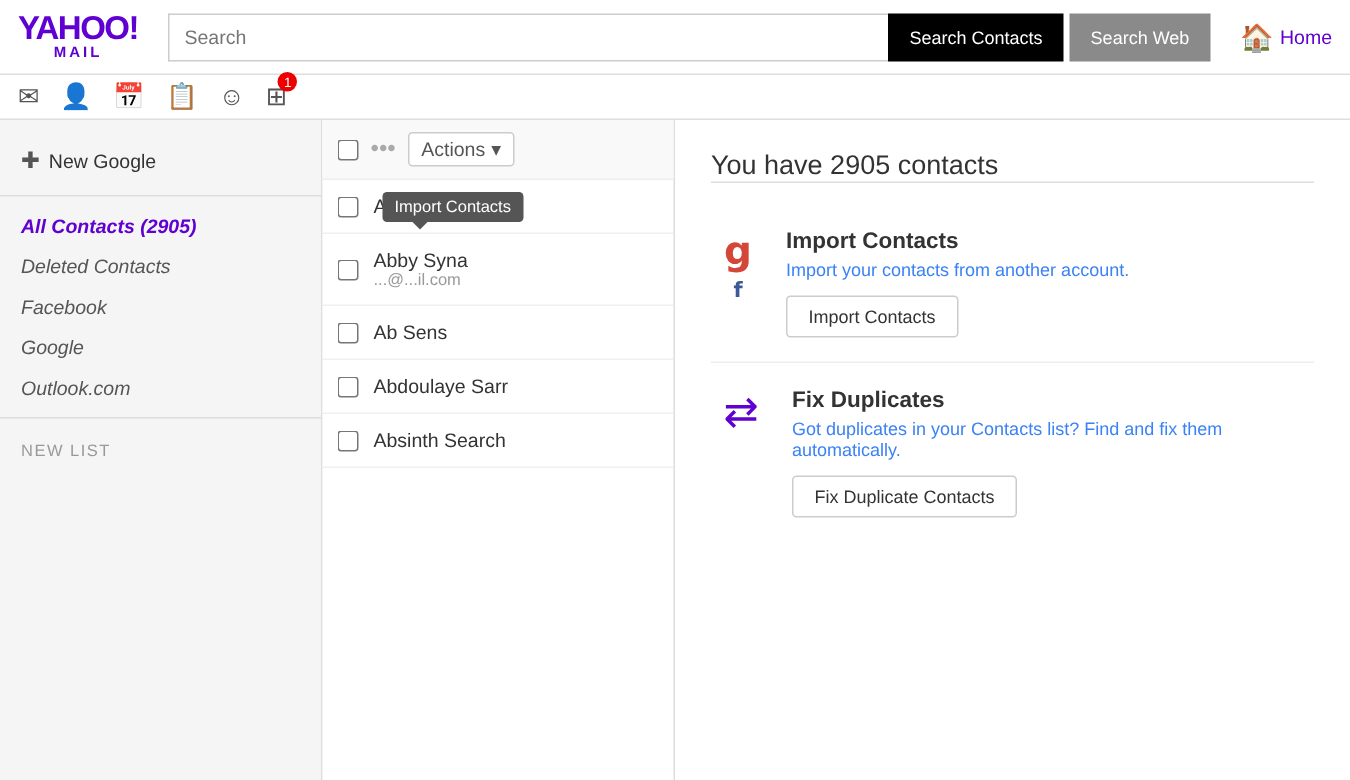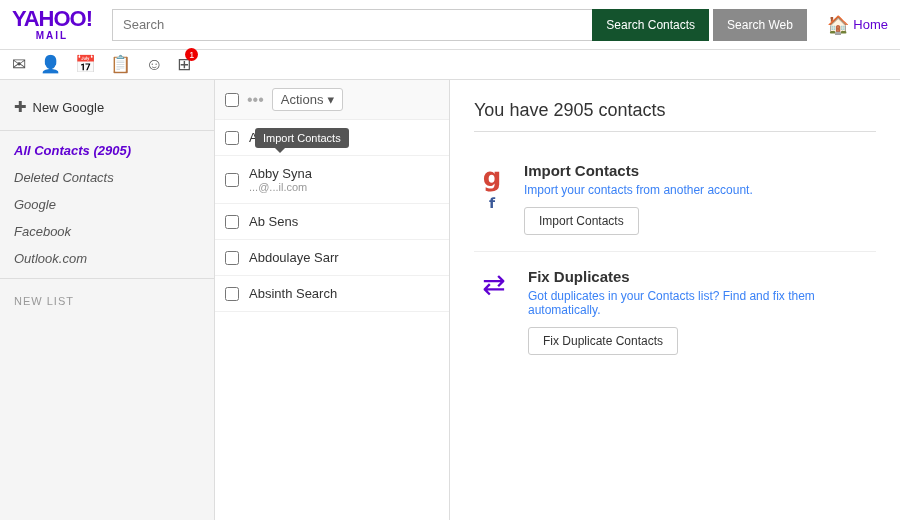--- a/index.html
+++ b/index.html
@@ -5,21 +5,21 @@
     * { box-sizing: border-box; margin: 0; padding: 0; }
     body { font-family: Arial, Helvetica, sans-serif; font-size: 13px; background: #f0f0f0; width: 900px; height: 520px; overflow: hidden; }
 
     
     #header { background: #fff; border-bottom: 1px solid #ddd; padding: 8px 12px; display: flex; align-items: center; gap: 10px; }
     #logo-area { display: flex; flex-direction: column; align-items: center; margin-right: 10px; justify-content: flex-end; }
     #yahoo-logo { font-size: 22px; font-weight: 900; color: #6001d2; letter-spacing: -1px; line-height: 1; }
     #mail-label { font-size: 10px; color: #6001d2; letter-spacing: 2px; font-weight: bold; }
     #search-bar { display: flex; align-items: center; flex: 1; gap: 0; }
     #search-input { flex: 1; height: 32px; border: 1px solid #ccc; border-right: none; padding: 0 10px; font-size: 13px; outline: none; }
-    #search-contacts-btn { height: 32px; background: #14532d; color: #fff; border: none; padding: 0 14px; font-size: 12px; cursor: pointer; white-space: nowrap; }
+    #search-contacts-btn { height: 32px; background: #000000; color: #fff; border: none; padding: 0 14px; font-size: 12px; cursor: pointer; white-space: nowrap; }
     #search-web-btn { height: 32px; background: #8a8a8a; color: #fff; border: none; padding: 0 14px; font-size: 12px; cursor: pointer; white-space: nowrap; margin-left: 4px; }
     #home-btn { display: flex; align-items: center; gap: 4px; color: #6001d2; font-size: 13px; cursor: pointer; margin-left: 10px; text-decoration: none; }
     #home-icon { font-size: 18px; color: #5a3fa0; }
 
     
     #nav-icons { background: #fff; border-bottom: 1px solid #ddd; padding: 4px 12px; display: flex; align-items: center; gap: 14px; }
     .nav-icon { font-size: 17px; color: #555; cursor: pointer; position: relative; }
     .nav-icon .badge { position: absolute; top: -6px; right: -7px; background: #e00; color: #fff; font-size: 9px; border-radius: 50%; width: 13px; height: 13px; display: flex; align-items: center; justify-content: center; }
 
     
@@ -41,21 +41,21 @@
     .actions-btn { display: flex; align-items: center; gap: 4px; color: #555; font-size: 13px; cursor: pointer; padding: 3px 8px; border: 1px solid #ccc; border-radius: 3px; background: #fff; }
     .contact-item { display: flex; align-items: center; padding: 10px 10px; border-bottom: 1px solid #f0f0f0; cursor: pointer; position: relative; }
     .contact-item input[type=checkbox] { margin-right: 10px; width: 14px; height: 14px; cursor: pointer; }
     .contact-name { font-size: 13px; color: #333; }
     .contact-email { font-size: 11px; color: #999; }
     .tooltip { position: absolute; top: -28px; left: 40px; background: #555; color: #fff; font-size: 11px; padding: 4px 8px; border-radius: 3px; white-space: nowrap; z-index: 10; pointer-events: none; }
     .tooltip::after { content: ''; position: absolute; bottom: -5px; left: 20px; border-left: 5px solid transparent; border-right: 5px solid transparent; border-top: 5px solid #555; }
 
     
     #detail-panel { flex: 1; background: #fff; padding: 20px 24px; overflow-y: auto; }
-    #contacts-count { font-size: 18px; color: #333; font-weight: normal; margin-bottom: 14px; padding-bottom: 10px; border-bottom: 1px solid #ddd; }
+    #contacts-count { font-size: 18px; color: #333; font-weight: normal; margin-bottom: 14px; border-bottom: 1px solid #ddd; }
     .detail-section { display: flex; align-items: flex-start; gap: 14px; padding: 16px 0; border-bottom: 1px solid #eee; }
     .detail-section:last-child { border-bottom: none; }
     .section-icon { font-size: 30px; color: #6001d2; flex-shrink: 0; width: 36px; text-align: center; }
     .section-content h3 { font-size: 15px; color: #333; margin-bottom: 4px; }
     .section-content p { font-size: 12px; color: #3b82f6; margin-bottom: 10px; }
     .action-button { border: 1px solid #ccc; background: #fff; padding: 6px 14px; font-size: 12px; cursor: pointer; border-radius: 3px; color: #333; }
     .facebook-icon { color: #3b5998; font-size: 20px; }
   </style>
 </head>
 <body>
@@ -88,22 +88,22 @@
 <div id="main">
 
   <div id="sidebar">
     <div class="sidebar-action">
       <span class="icon">✚</span>
       <span>New Google</span>
     </div>
     <div class="sidebar-divider"></div>
     <div class="sidebar-nav-item active">All Contacts (2905)</div>
     <div class="sidebar-nav-item">Deleted Contacts</div>
+    <div class="sidebar-nav-item">Facebook</div>
     <div class="sidebar-nav-item">Google</div>
-    <div class="sidebar-nav-item">Facebook</div>
     <div class="sidebar-nav-item">Outlook.com</div>
     <div class="sidebar-divider"></div>
     <div class="sidebar-section-label">New List</div>
   </div>
 
   <div id="contact-list">
     <div id="contact-list-header">
       <input type="checkbox" class="list-checkbox" style="">
       <span style="color:#aaa; font-size:16px; cursor:pointer;">•••</span>
       <div class="actions-btn">

